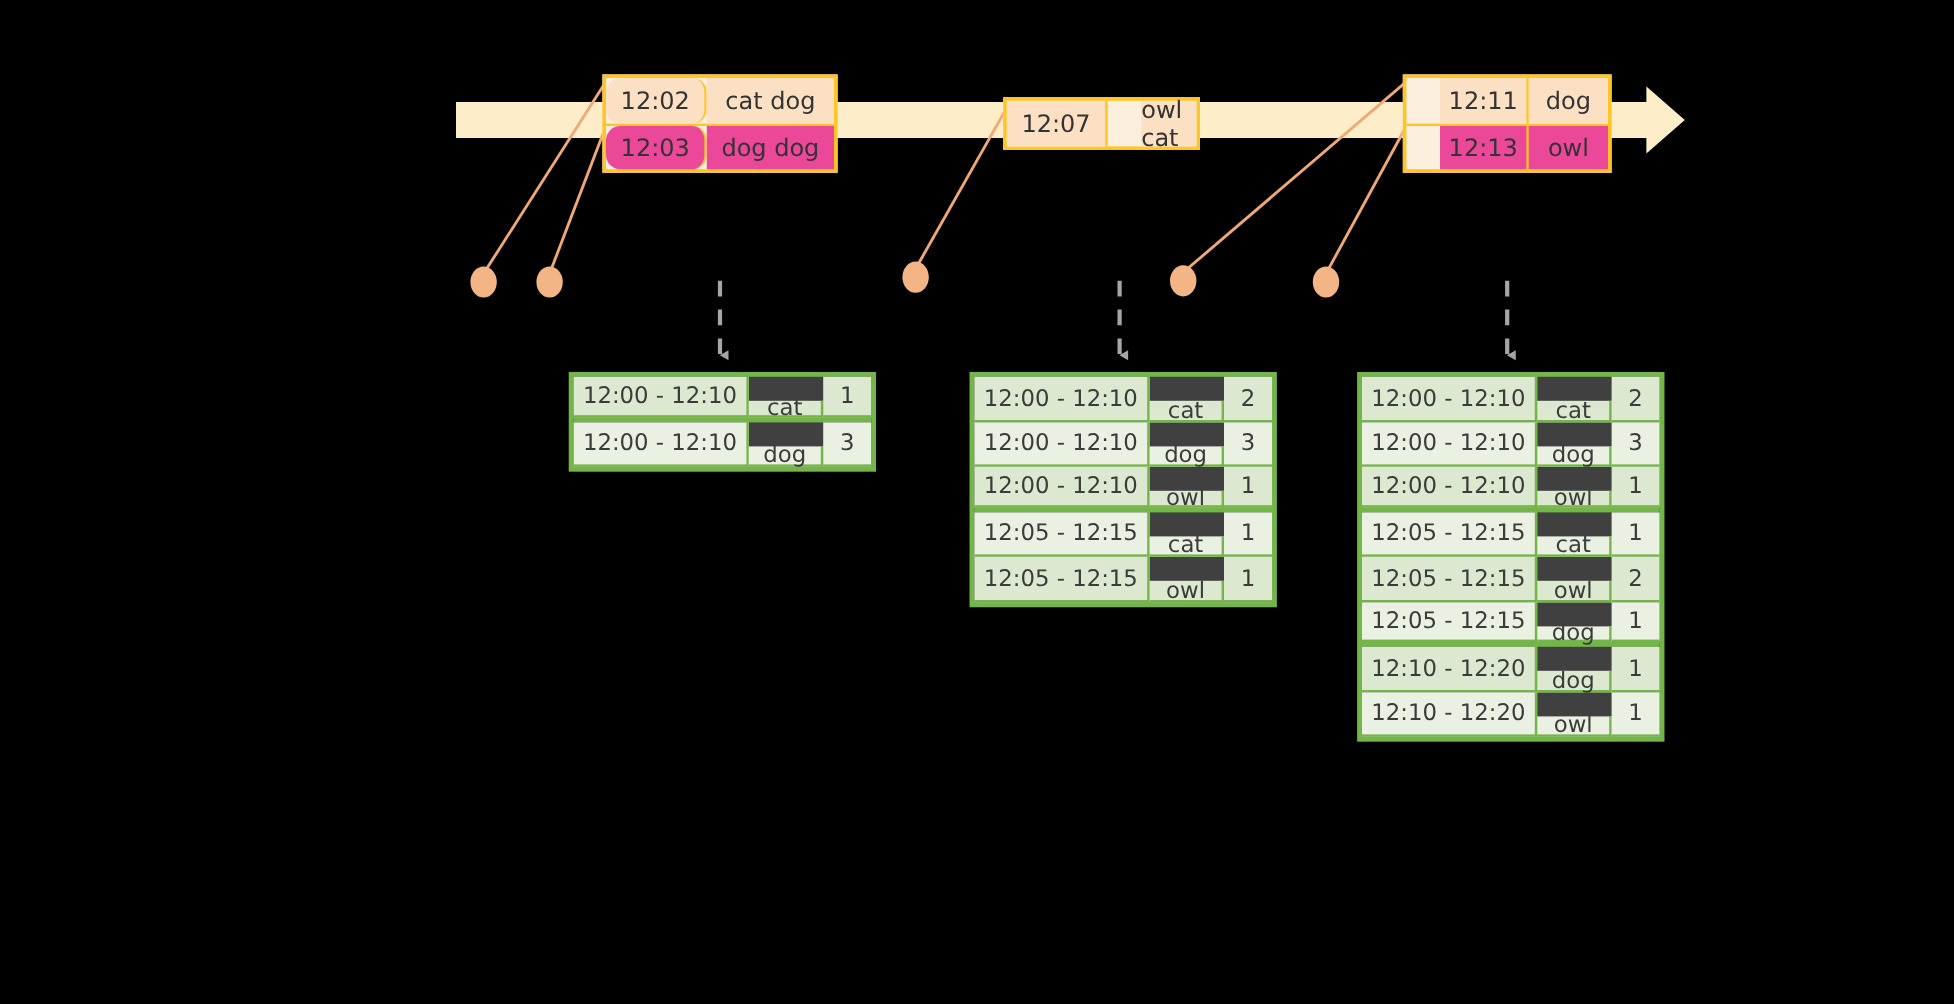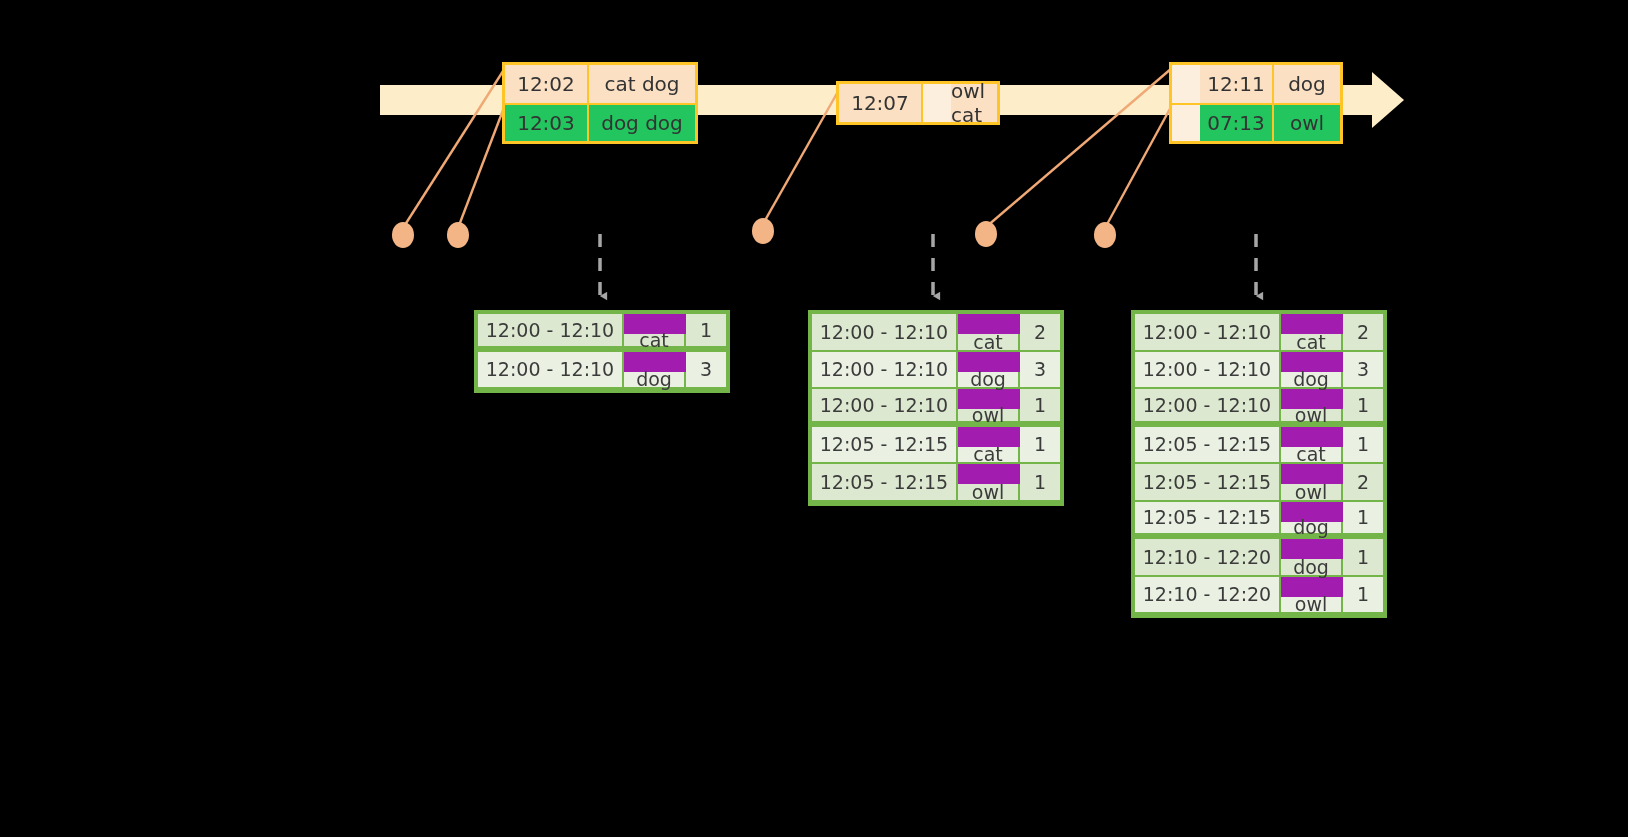--- a/index.html
+++ b/index.html
@@ -69,30 +69,30 @@
   .evt-row.shade .evt-words {
     background: #fbe0c4;
   }
   .evt-time, .evt-words {
     display: flex;
     align-items: center;
     justify-content: center;
     font-size: 20px;
     color: #333333;
     box-sizing: border-box;
-    background: #22c55e;
+    background: #ec4899;
   }
   .evt-time {
     width: 84px;
     border-right: 2px solid #ffc425;
   }
   .evt-words { flex: 1; }
 
   #evt-a { left: 502px; top: 62px; width: 196px; }
-  #evt-a .evt-time { width: 84px; }
+  #evt-a .evt-time { width: 84px; border-radius: 12px; }
   #evt-a .evt-words { width: 110px; }
 
   #evt-b { left: 836px; top: 81px; width: 164px; }
   #evt-b .evt-time { width: 84px; }
   #evt-b .evt-words { width: 110px; margin-left: 28px; }
 
   #evt-c { left: 1169px; top: 62px; width: 174px; }
   #evt-c .evt-time { width: 74px; margin-left: 28px; }
   #evt-c .evt-words { width: 97px; }
 
@@ -103,21 +103,21 @@
     height: 26px;
     border-radius: 50%;
     background: #f3b585;
   }
 
   
   .res-table {
     position: absolute;
     border: 4px solid #74b54a;
     box-sizing: border-box;
-    background: #a21caf;
+    background: #404040;
   }
   .res-row {
     display: flex;
     height: 37.5px;
     box-sizing: border-box;
   }
   .res-row.group-end { border-bottom: 4px solid #74b54a; }
   .res-cell {
     display: flex;
     align-items: center;
@@ -188,21 +188,21 @@
       <div class="evt-words">owl cat</div>
     </div>
   </div>
 
   <div class="evt-box" id="evt-c">
     <div class="evt-row shade">
       <div class="evt-time">12:11</div>
       <div class="evt-words">dog</div>
     </div>
     <div class="evt-row">
-      <div class="evt-time">07:13</div>
+      <div class="evt-time">12:13</div>
       <div class="evt-words">owl</div>
     </div>
   </div>
 
   <div class="dot" style="left:392px; top:222px;"></div>
   <div class="dot" style="left:447px; top:222px;"></div>
   <div class="dot" style="left:752px; top:218px;"></div>
   <div class="dot" style="left:975px; top:221px;"></div>
   <div class="dot" style="left:1094px; top:222px;"></div>
 

